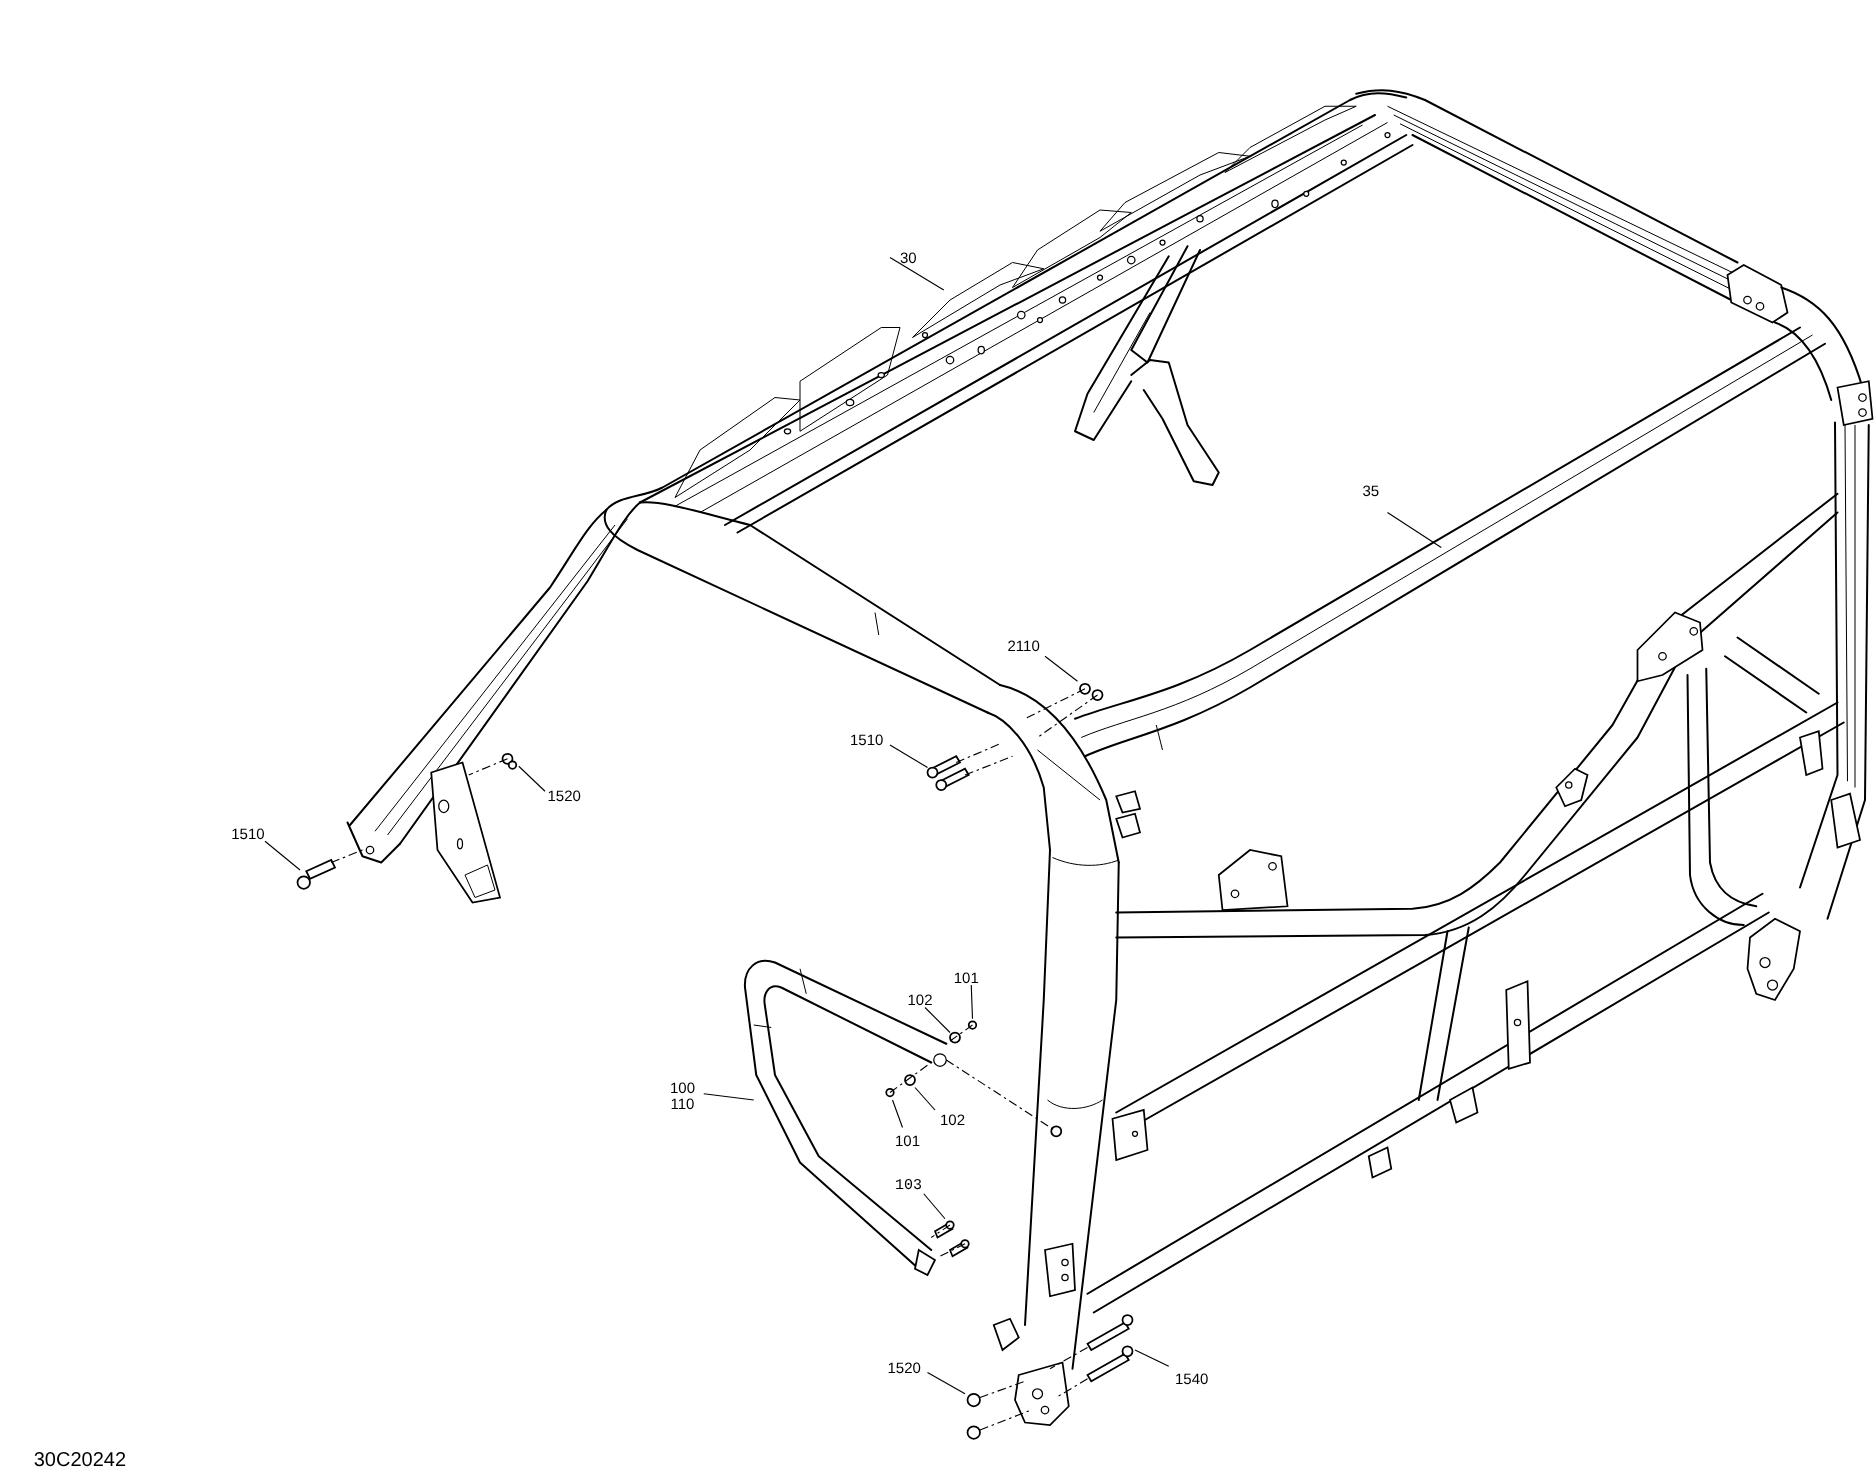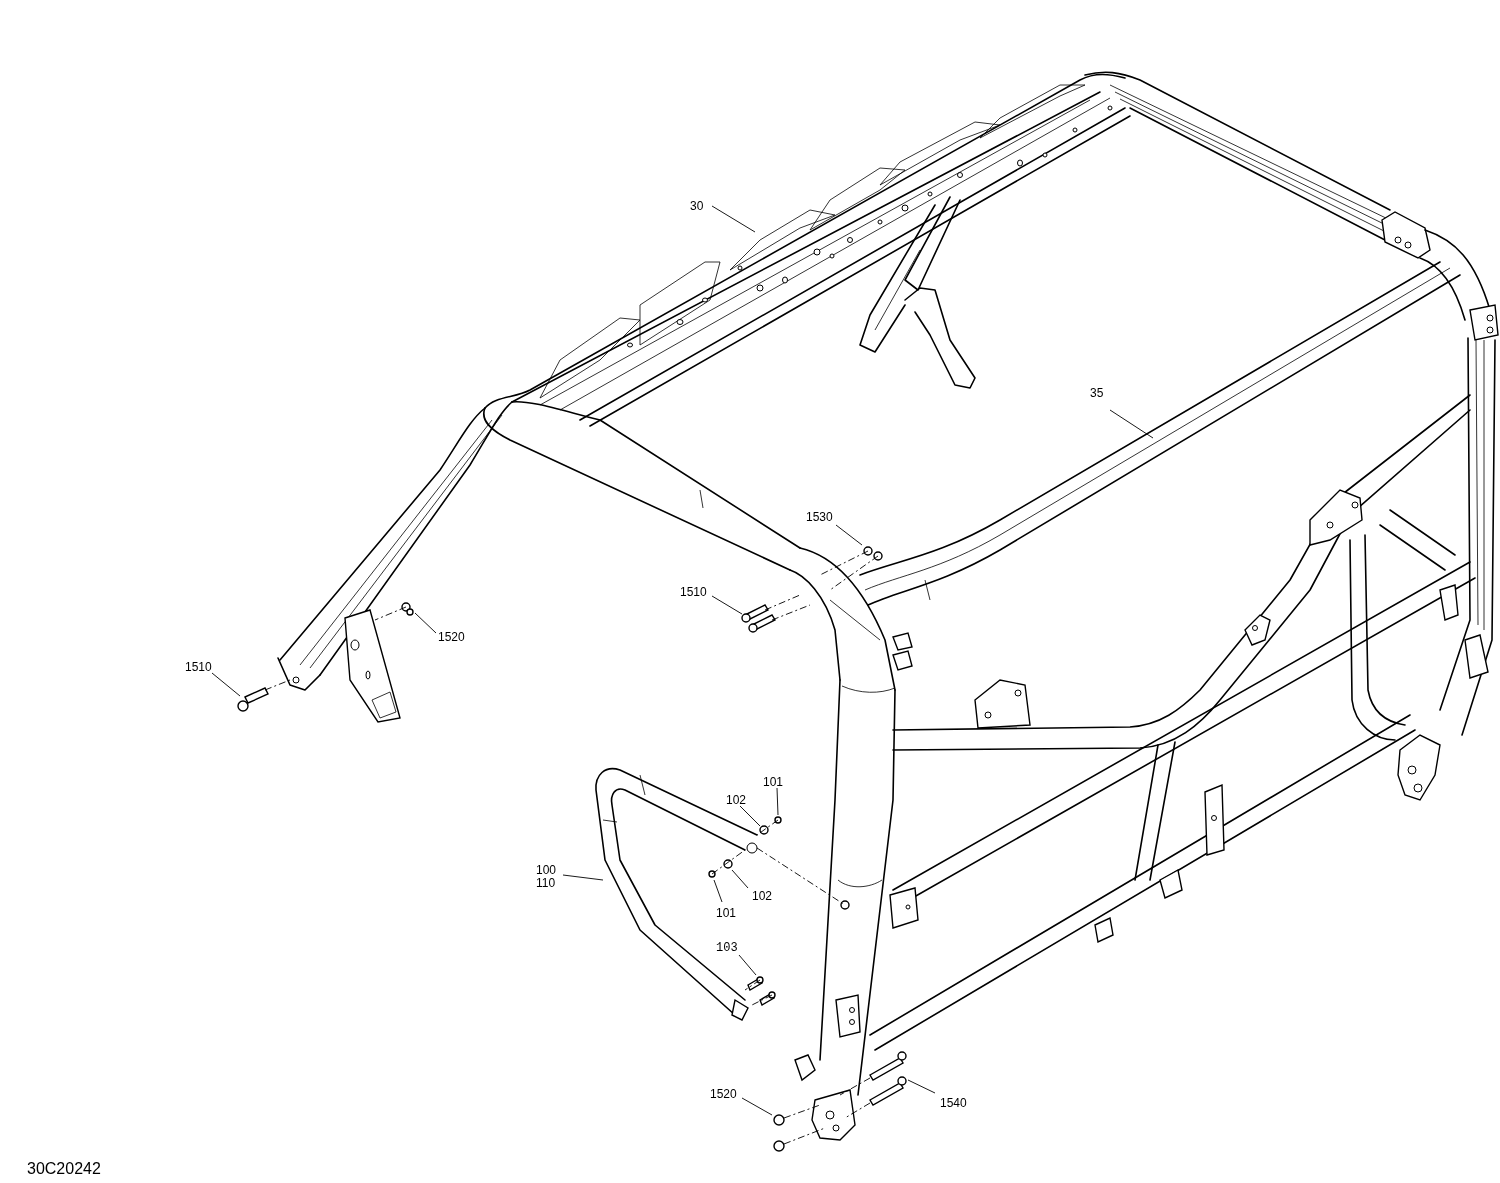--- a/index.html
+++ b/index.html
@@ -246,29 +246,29 @@
     <path class="leader" d="M740,806 L760,826"></path>
     <path class="leader" d="M563,875 L603,880"></path>
     <path class="leader" d="M748,888 L732,870"></path>
     <path class="leader" d="M722,902 L714,880"></path>
     <path class="leader" d="M739,955 L756,975"></path>
     <path class="leader" d="M742,1098 L772,1115"></path>
     <path class="leader" d="M935,1093 L908,1080"></path>
   </g>
 </svg>
 
-<div class="callout" style="left:690px;top:200px;">30</div>
+<div class="callout" style="left:720px;top:200px;">30</div>
 <div class="callout" style="left:1090px;top:387px;">35</div>
-<div class="callout" style="left:806px;top:511px;">1530</div>
+<div class="callout" style="left:806px;top:511px;">2110</div>
 <div class="callout" style="left:680px;top:586px;">1510</div>
 <div class="callout" style="left:438px;top:631px;">1520</div>
 <div class="callout" style="left:185px;top:661px;">1510</div>
 <div class="callout" style="left:763px;top:776px;">101</div>
 <div class="callout" style="left:726px;top:794px;">102</div>
-<div class="callout" style="left:536px;top:864px;">100
+<div class="callout" style="left:536px;top:864px;text-align:center;">100
 110</div>
 <div class="callout" style="left:752px;top:890px;">102</div>
 <div class="callout" style="left:716px;top:907px;">101</div>
 <div class="callout" style="left:716px;top:942px;font-family:Liberation Mono, monospace;">103</div>
 <div class="callout" style="left:710px;top:1088px;">1520</div>
 <div class="callout" style="left:940px;top:1097px;text-align:center;">1540</div>
 
 <div class="drawing-id">30C20242</div>
 
 </body></html>

